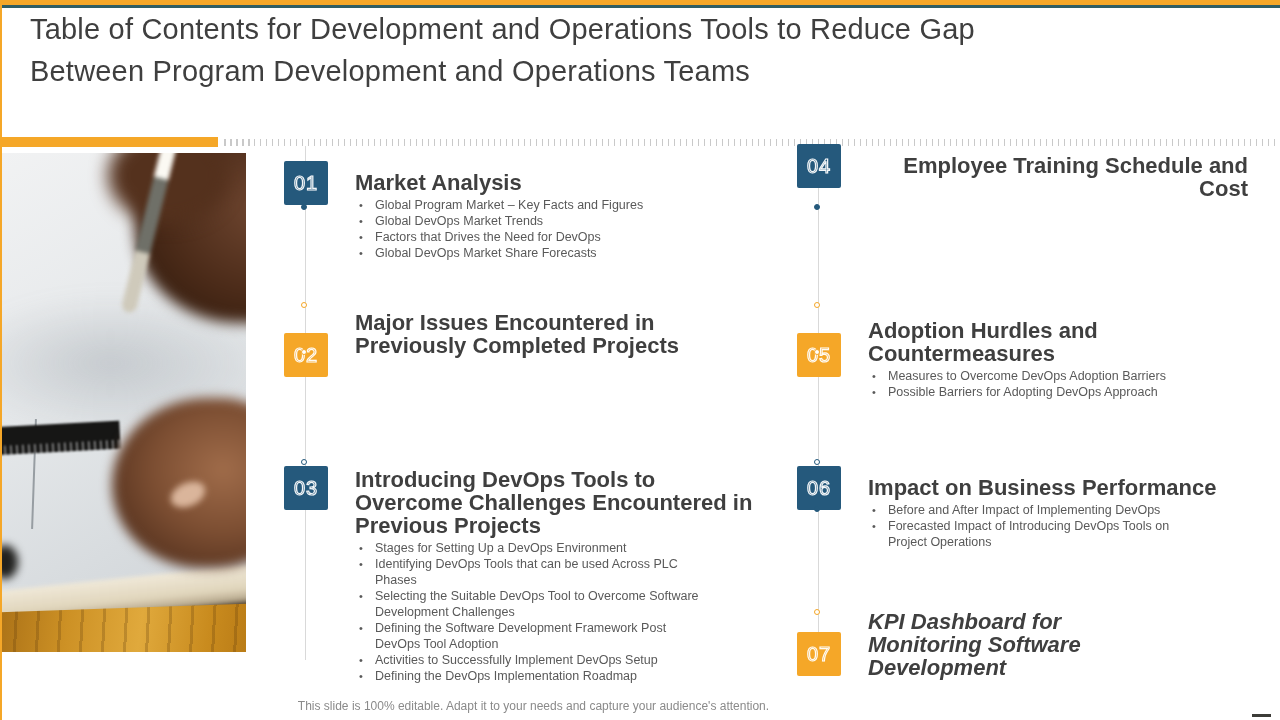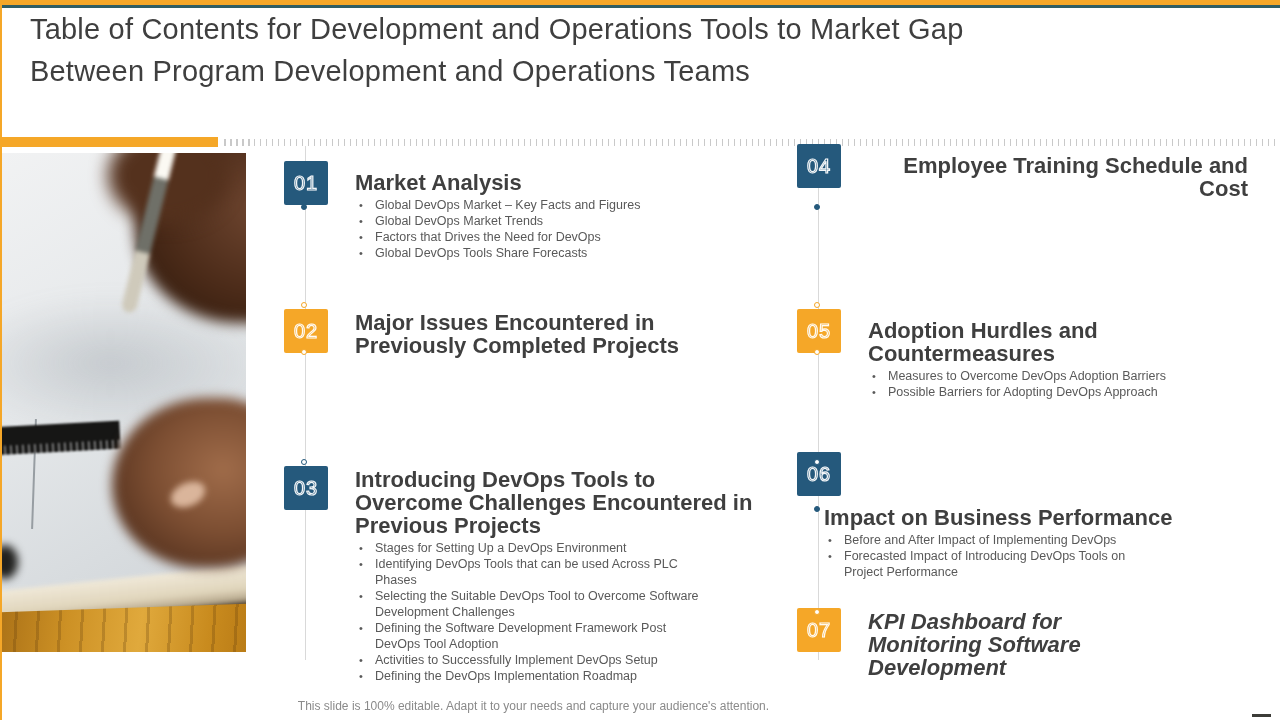--- a/index.html
+++ b/index.html
@@ -67,21 +67,21 @@
   .dot.orange{border-color:var(--accent_orange);}
 
   
   .item{position:absolute;display:flex;z-index:2;}
   .badge{
     width:44px;height:44px;flex:0 0 44px;border-radius:2px;display:flex;align-items:center;justify-content:center;
     font-size:20px;font-weight:400;letter-spacing:1px;
     color:transparent;-webkit-text-stroke:1.2px rgba(255,255,255,.95);
   }
   .badge.blue{background:var(--accent_blue);}
-  .badge.orange{background:var(--accent_orange);}
+  .badge.orange{background:var(--accent_orange);margin-top:24px;}
   .item-text{margin-left:27px;}
   .item-text.pad{padding-top:10px;}
   .item-text.pad-sm{padding-top:2px;}
   .item-title{font-size:22px;line-height:23px;font-weight:700;color:var(--heading);}
   .w-left .item-title{width:400px;}
   .w-right .item-title{width:380px;}
   .w-right.narrow .item-title{width:300px;font-style:italic;}
   .bullets{list-style:none;margin-top:3px;}
   .w-left .bullets{width:352px;}
   .w-right .bullets{width:322px;}
@@ -98,21 +98,21 @@
 </head>
 <body>
 
 <div class="slide">
 
   <div class="top-orange"></div>
   <div class="top-teal"></div>
   <div class="left-edge"></div>
 
   <h1 class="slide-title">
-    <span>Table of Contents for Development and Operations Tools to Market Gap</span>
+    <span>Table of Contents for Development and Operations Tools to Reduce Gap</span>
     <span>Between Program Development and Operations Teams</span>
   </h1>
 
   <div class="accent-bar"></div>
   <div class="dotted-rule"></div>
 
   <div class="photo">
     <div class="layer paper"></div>
     <div class="layer paper-shadow"></div>
     <div class="layer pen-line"></div>
@@ -144,24 +144,24 @@
   <div class="dot orange" style="left:814px;top:349px;"></div>
   <div class="dot blue" style="left:814px;top:459px;"></div>
   <div class="dot blue solid" style="left:814px;top:506px;"></div>
   <div class="dot orange" style="left:814px;top:609px;"></div>
 
   <div class="item" style="left:284px;top:161px;">
     <div class="badge blue">01</div>
     <div class="item-text w-left pad">
       <div class="item-title">Market Analysis</div>
       <ul class="bullets">
-        <li>Global DevOps Market – Key Facts and Figures</li>
+        <li>Global Program Market – Key Facts and Figures</li>
         <li>Global DevOps Market Trends</li>
         <li>Factors that Drives the Need for DevOps</li>
-        <li>Global DevOps Tools Share Forecasts</li>
+        <li>Global DevOps Market Share Forecasts</li>
       </ul>
     </div>
   </div>
 
   <div class="item" style="left:284px;top:309px;">
     <div class="badge orange">02</div>
     <div class="item-text w-left pad-sm">
       <div class="item-title">Major Issues Encountered in Previously Completed Projects</div>
     </div>
   </div>
@@ -192,27 +192,27 @@
     <div class="badge orange">05</div>
     <div class="item-text w-right pad">
       <div class="item-title">Adoption Hurdles and Countermeasures</div>
       <ul class="bullets">
         <li>Measures to Overcome DevOps Adoption Barriers</li>
         <li>Possible Barriers for Adopting DevOps Approach</li>
       </ul>
     </div>
   </div>
 
-  <div class="item" style="left:797px;top:452px;flex-direction:column;">
+  <div class="item" style="left:797px;top:466px;">
     <div class="badge blue">06</div>
     <div class="item-text w-right pad">
       <div class="item-title">Impact on Business Performance</div>
       <ul class="bullets">
         <li>Before and After Impact of Implementing DevOps</li>
-        <li>Forecasted Impact of Introducing DevOps Tools on Project Performance</li>
+        <li>Forecasted Impact of Introducing DevOps Tools on Project Operations</li>
       </ul>
     </div>
   </div>
 
   <div class="item" style="left:797px;top:608px;">
     <div class="badge orange">07</div>
     <div class="item-text w-right narrow pad-sm">
       <div class="item-title">KPI Dashboard for Monitoring Software Development</div>
     </div>
   </div>

